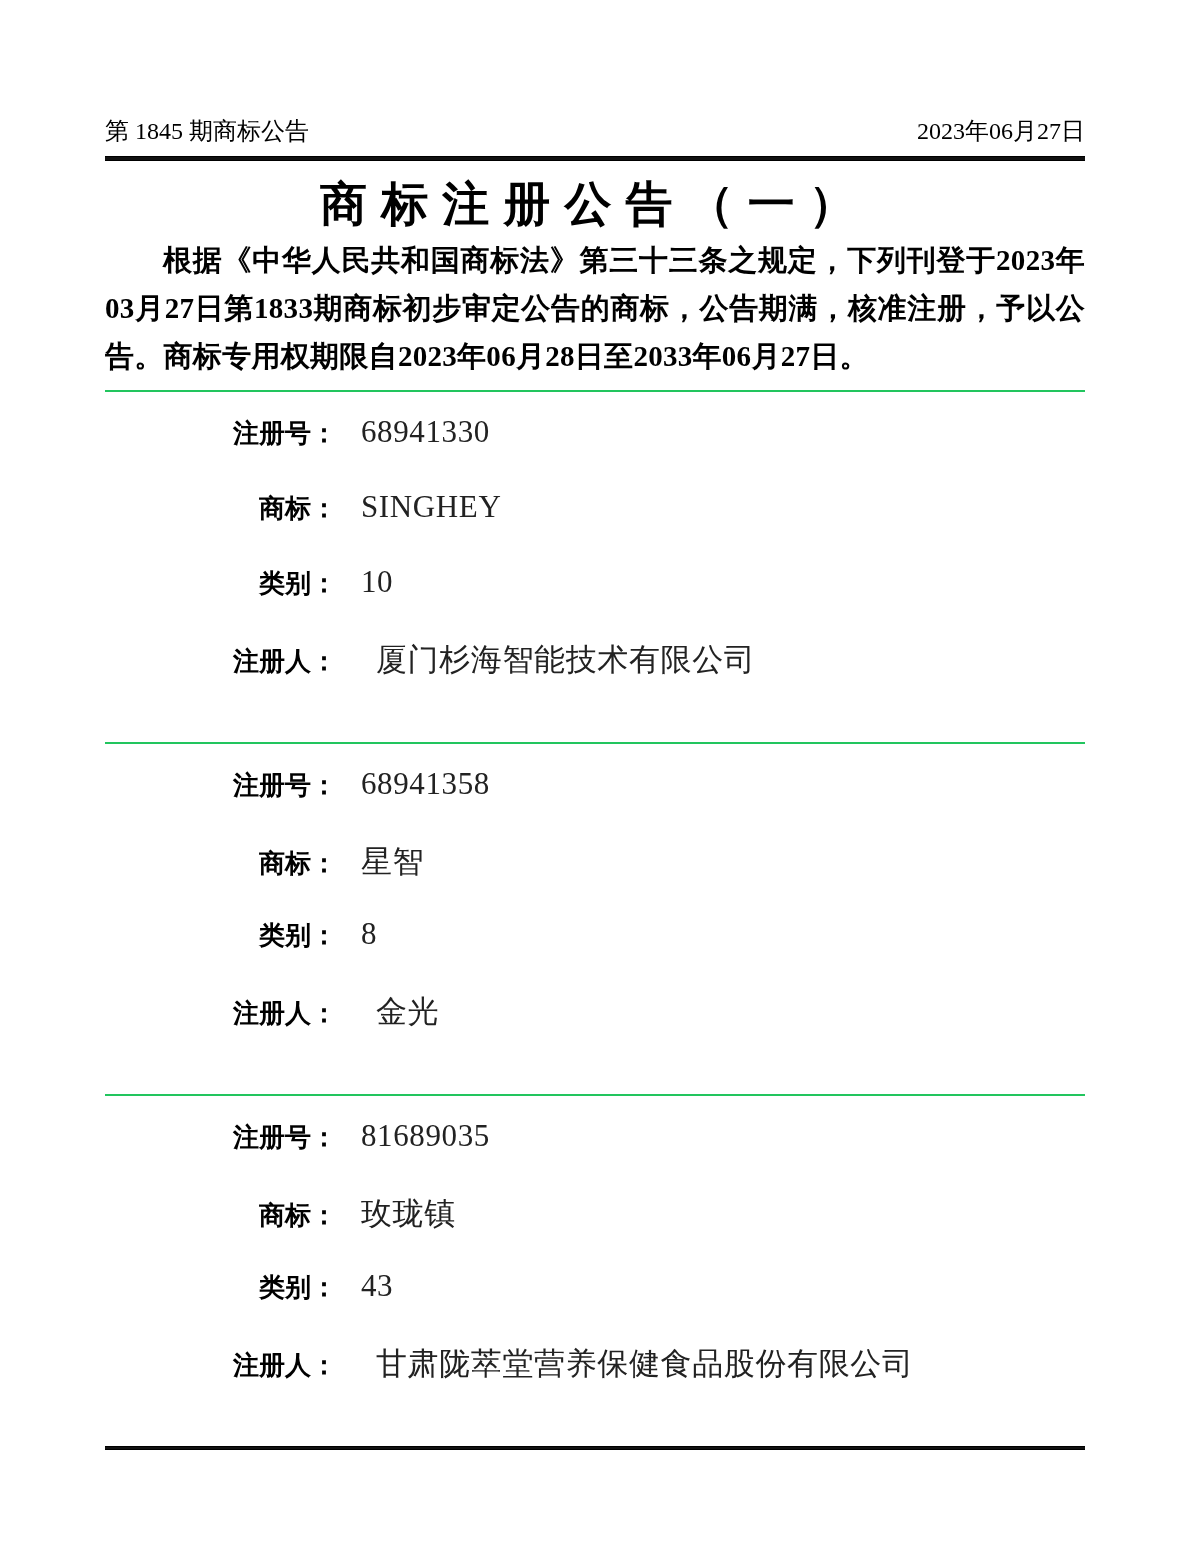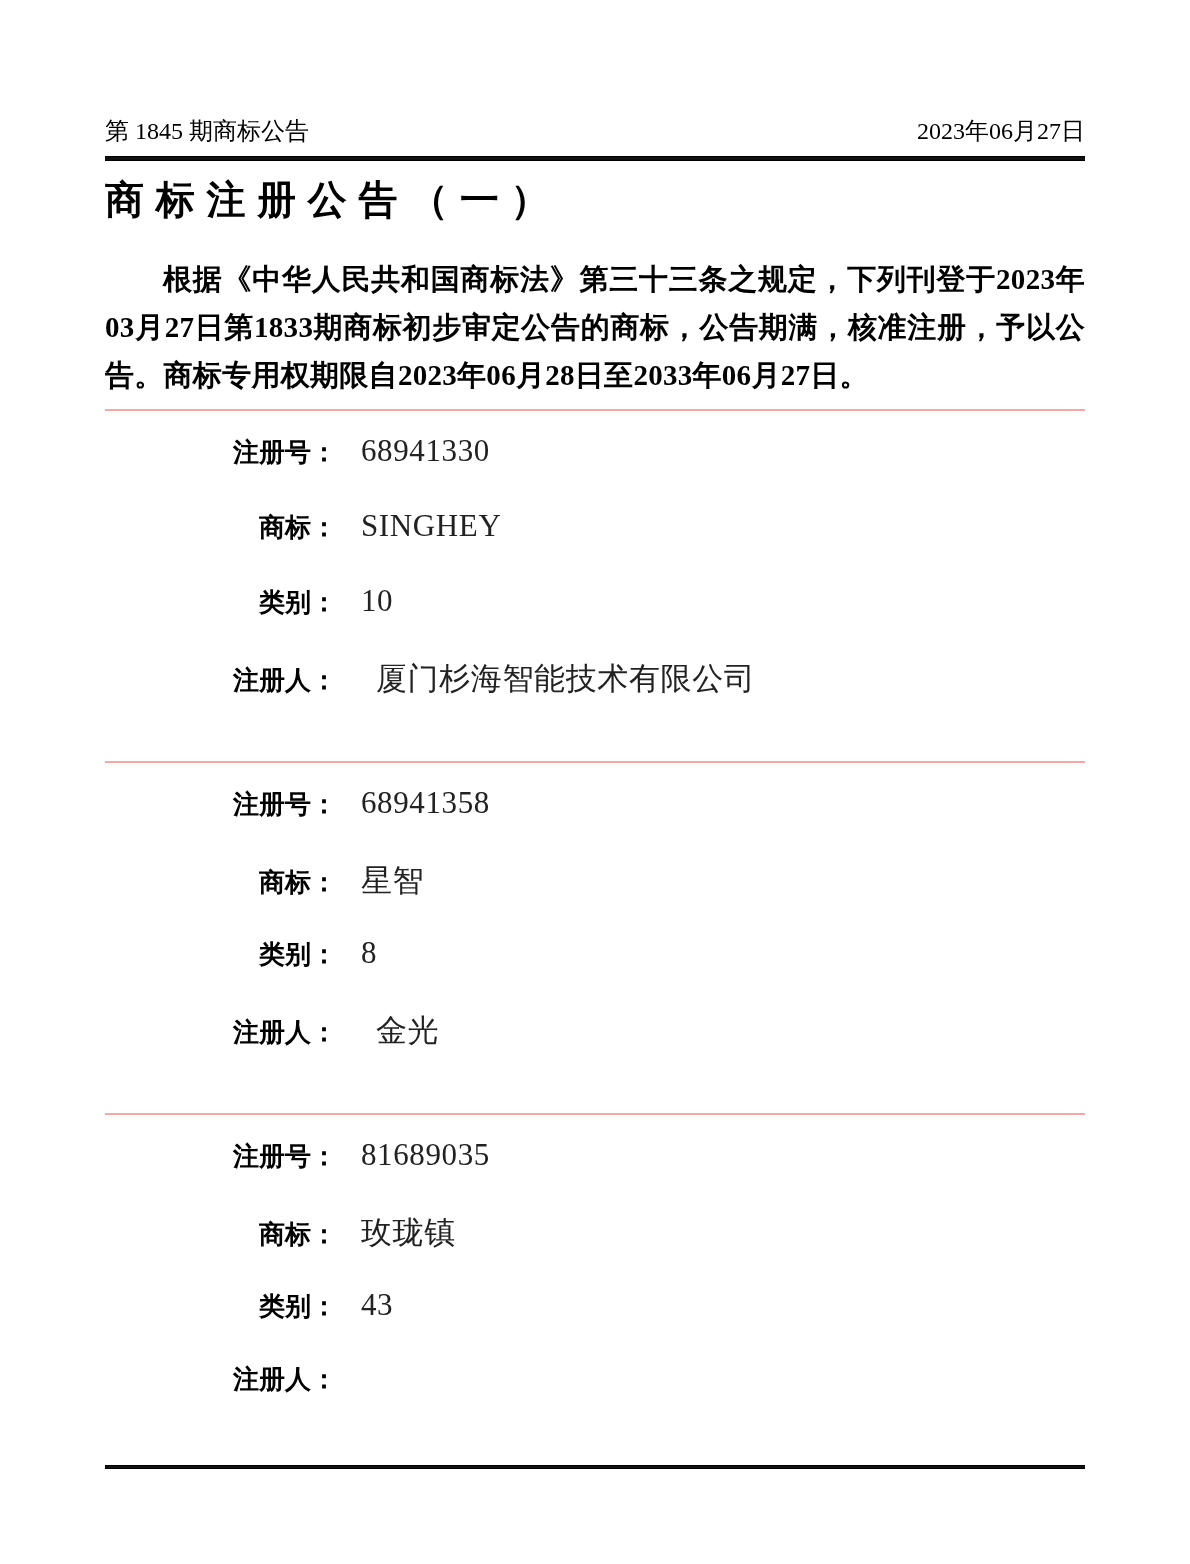--- a/index.html
+++ b/index.html
@@ -26,41 +26,41 @@
     margin-bottom: 10px;
   }
   .header-rule {
     height: 5px;
     background: #111;
     border-top: 1px solid #000;
     border-bottom: 1px solid #000;
   }
   
   .doc-title {
-    font-size: 39px;
+    text-align: center;
+    font-size: 47px;
     font-weight: bold;
     letter-spacing: 0.3em;
     margin-top: 12px;
-    margin-bottom: 28px;
     white-space: nowrap;
   }
   
   .intro {
     font-size: 29px;
     font-weight: bold;
     line-height: 48px;
     text-align: justify;
     text-justify: inter-character;
     text-indent: 2em;
     margin-bottom: 10px;
     letter-spacing: 0.01em;
   }
   
   .record {
-    border-top: 2px solid #fca5a5;
+    border-top: 2px solid #22c55e;
     padding-top: 22px;
     padding-bottom: 73px;
   }
   .field-row {
     display: flex;
     align-items: baseline;
     height: 30px;
     margin-bottom: 45px;
   }
   .field-row:last-child { margin-bottom: 0; gap: 15px; }
@@ -148,18 +148,19 @@
     <div class="field-row">
       <span class="field-label">商标：</span>
       <span class="field-value">玫珑镇</span>
     </div>
     <div class="field-row">
       <span class="field-label">类别：</span>
       <span class="field-value">43</span>
     </div>
     <div class="field-row">
       <span class="field-label">注册人：</span>
+      <span class="field-value">甘肃陇萃堂营养保健食品股份有限公司</span>
     </div>
   </div>
 
   <div class="footer-rule"></div>
 
 </div>
 
 </body></html>

